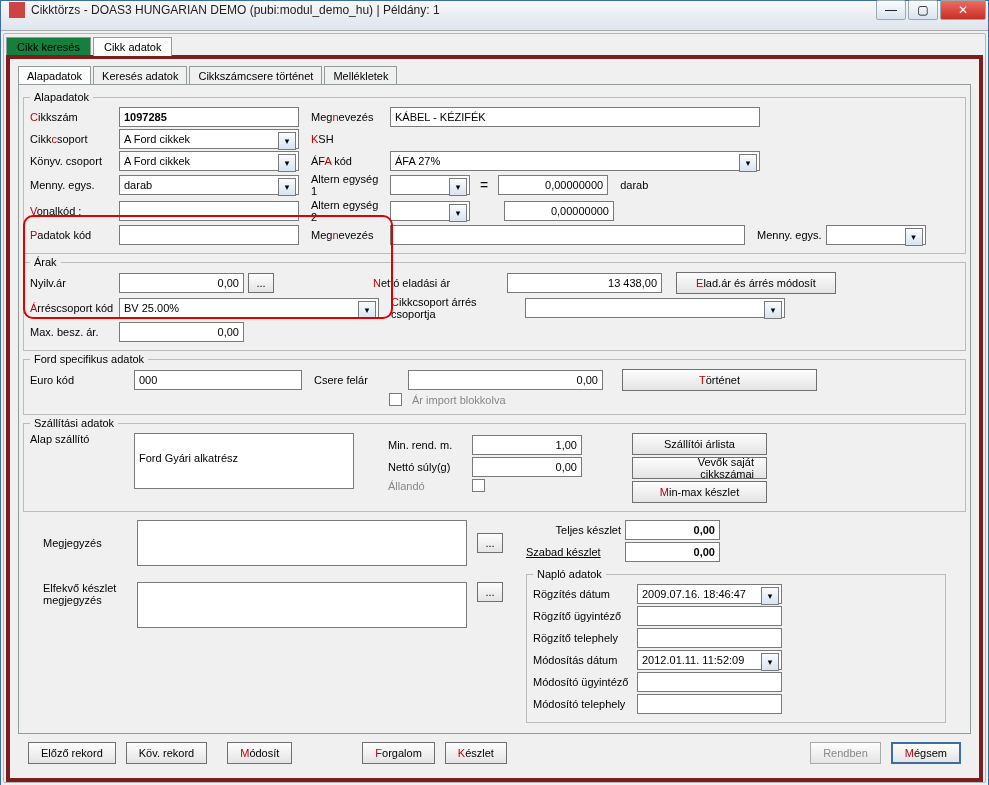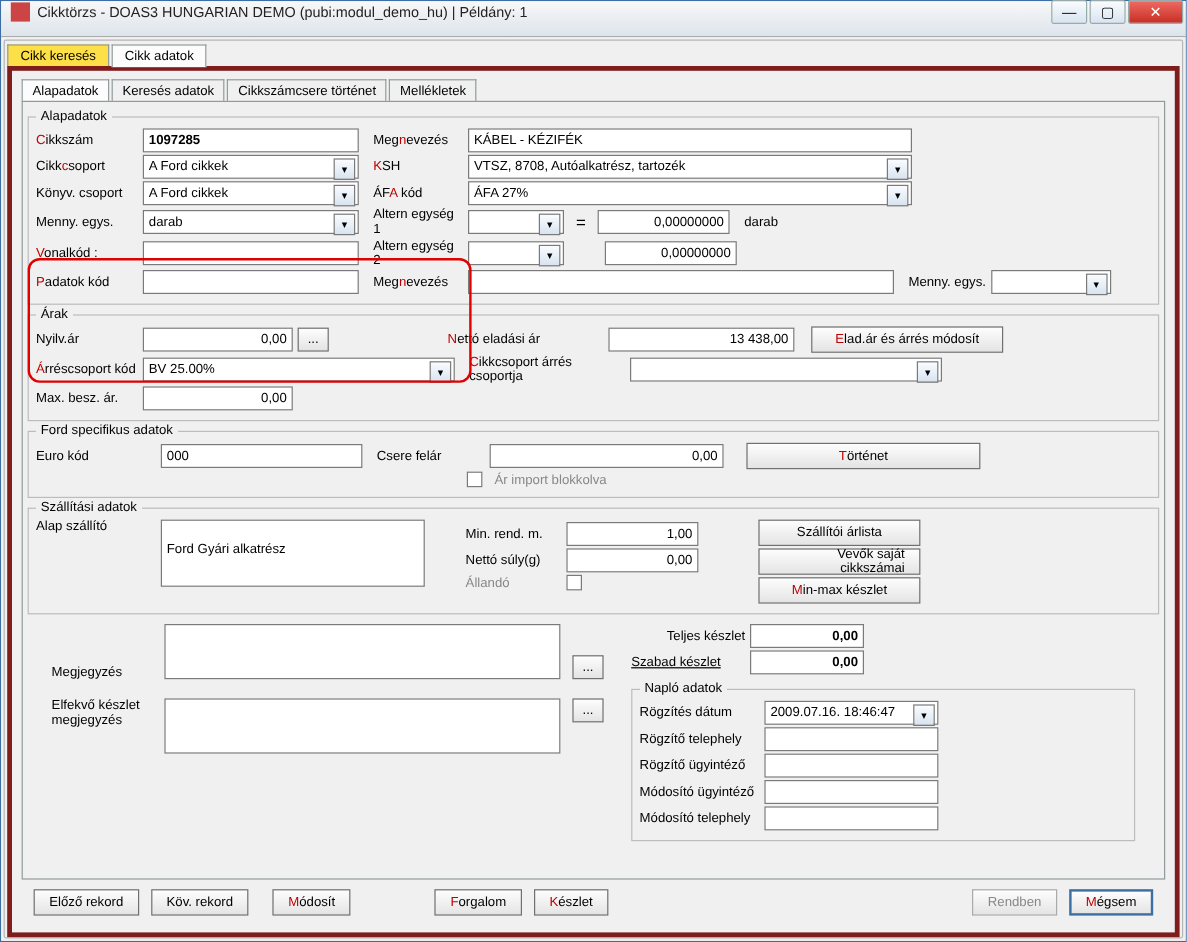--- a/index.html
+++ b/index.html
@@ -7,21 +7,21 @@
 .window { width: 989px; height: 785px; background: #f0f0f0; border: 1px solid #3a6ea5; display: flex; flex-direction: column; }
 .titlebar { height: 30px; background: linear-gradient(#f8f8f8, #dde4ec); display: flex; align-items: center; padding: 0 2px 11px 8px; border-bottom: 1px solid #aaa; }
 .titlebar .icon { width: 16px; height: 16px; background: #cc4444; margin-right: 6px; }
 .titlebar .title { flex: 1; font-size: 12px; color: #222; }
 .winbtns { display: flex; gap: 2px; }
 .winbtn { width: 30px; height: 20px; border: 1px solid #9aa; background: linear-gradient(#fafcff,#d8e4f0); display: flex; align-items: center; justify-content: center; font-size: 12px; border-radius: 2px; }
 .winbtn.close { background: linear-gradient(#ef6a63,#c72f24); color: #fff; width: 46px; }
 .content { flex: 1; padding: 2px; display:flex; flex-direction:column; background: #f0f0f0; }
 .panel { flex:1; background:#f0f0f0; border:1px solid #b5b5b5; border-radius:2px; padding:0 2px; display:flex; flex-direction:column;}
 .tabs { display:flex; margin-top:2px; }
-.tab { padding:3px 10px; border:1px solid #919b9c; border-bottom:none; background:#fde047; margin-right:2px; position:relative; top:1px; }
+.tab { padding:3px 10px; border:1px solid #919b9c; border-bottom:none; background:#15803d; margin-right:2px; position:relative; top:1px; }
 .tab.active { background:#fcfcfc; z-index:2; }
 .tabpage { border:4px solid #7f1d1d; background:#f0f0f0; flex:1; padding:4px 8px 6px 8px; position: relative; overflow:hidden;}
 .subtabs { display:flex; margin-top:2px; }
 .subtab { padding:3px 8px; border:1px solid #919b9c; border-bottom:none; background:#f0f0f0; margin-right:2px; position:relative; top:1px;}
 .subtab.active { background:#fcfcfc; }
 .subpage { border:1px solid #919b9c; background:#f0f0f0; padding:0; position:relative; flex:1; overflow:hidden;}
 fieldset { border:1px solid #bcbcbc; margin:2px 0; padding:2px 6px 6px 6px; }
 legend { padding:0 4px; }
 label { display:inline-block; }
 .field { height:20px; background:#fff; border:1px solid #7a7a7a; padding:1px 4px; display:inline-flex; align-items:center; }
@@ -73,21 +73,20 @@
       <div class="row">
        <label style="width:85px"><span class="hot">C</span><span>ikkszám</span></label>
        <div class="field" style="width:180px; font-weight:bold;">1097285</div>
        <label style="width:75px; margin-left:8px;">Meg<span class="hot">n</span><span>evezés</span></label>
        <div class="field" style="width:370px">KÁBEL - KÉZIFÉK</div>
       </div>
       <div class="row">
        <label style="width:85px">Cikk<span class="hot">c</span><span>soport</span></label>
        <div class="field combo" style="width:180px">A Ford cikkek</div>
        <label style="width:75px; margin-left:8px;"><span class="hot">K</span><span>SH</span></label>
-       <div class="field combo" style="width:370px">VTSZ, 8708, Autóalkatrész, tartozék</div>
       </div>
       <div class="row">
        <label style="width:85px">Könyv. csoport</label>
        <div class="field combo" style="width:180px">A Ford cikkek</div>
        <label style="width:75px; margin-left:8px;">ÁF<span class="hot">A</span><span> kód</span></label>
        <div class="field combo" style="width:370px">ÁFA 27%</div>
       </div>
       <div class="row">
        <label style="width:85px">Menny. egys.</label>
        <div class="field combo" style="width:180px">darab</div>
@@ -184,21 +183,21 @@
         <div class="btn" style="width:135px">
                     <span class="hot">M</span>
                     <span>in-max készlet</span>
                   </div>
        </div>
       </div>
      </fieldset>
 
      <div style="display:flex; gap:10px; padding:4px 20px;">
       <div style="flex:1">
-       <div class="row" style="align-items:flex-end;">
+       <div class="row" style="align-items:center;">
         <label style="width:90px">Megjegyzés</label>
         <div class="textarea" style="width:330px; height:46px;"></div>
         <div class="smallbtn" style="margin-left:6px;">...</div>
        </div>
        <div class="row" style="align-items:flex-start; margin-top:16px;">
         <label style="width:90px"><span>Elfekvő készlet megjegyzés</span></label>
         <div class="textarea" style="width:330px; height:46px;"></div>
         <div class="smallbtn" style="margin-left:6px;">...</div>
        </div>
       </div>
@@ -211,26 +210,30 @@
                   <label style="width:95px; text-decoration:underline;">Szabad készlet</label>
                   <div class="field r" style="width:95px; font-weight:bold;">0,00</div>
                 </div>
        <fieldset style="margin-top:6px;">
         <legend>Napló adatok</legend>
         <div class="row">
                     <label style="width:100px">Rögzítés dátum</label>
                     <div class="field combo" style="width:145px">2009.07.16. 18:46:47</div>
                   </div>
         <div class="row">
+                    <label style="width:100px">Rögzítő ügyintéző</label>
+                    <div class="field" style="width:145px"></div>
+                  </div>
+        <div class="row">
                     <label style="width:100px">Rögzítő telephely</label>
                     <div class="field" style="width:145px"></div>
                   </div>
         <div class="row">
-                    <label style="width:100px">Rögzítő ügyintéző</label>
-                    <div class="field" style="width:145px"></div>
+                    <label style="width:100px">Módosítás dátum</label>
+                    <div class="field combo" style="width:145px">2012.01.11. 11:52:09</div>
                   </div>
         <div class="row">
                     <label style="width:100px">Módosító ügyintéző</label>
                     <div class="field" style="width:145px"></div>
                   </div>
         <div class="row">
                     <label style="width:100px">Módosító telephely</label>
                     <div class="field" style="width:145px"></div>
                   </div>
        </fieldset>

